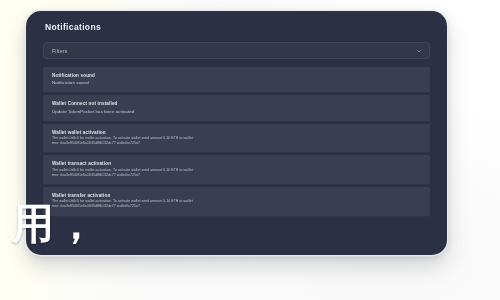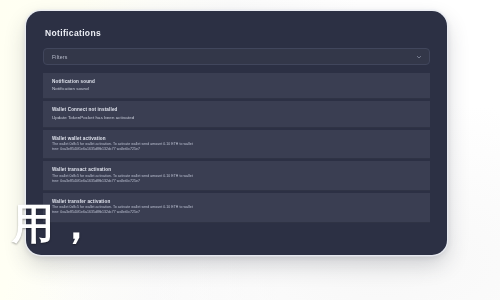--- a/index.html
+++ b/index.html
@@ -47,21 +47,21 @@
     background: #2c3044;
     box-shadow:
       0 0 0 1.4px rgba(234,236,243,0.85),
       0 10px 22px rgba(40,44,62,0.20),
       0 2px 6px rgba(40,44,62,0.14);
     overflow: hidden;
   }
   #card-inner {
     position: absolute;
     inset: 0;
-    padding: 17px 17px 0 17px;
+    padding: 11px 17px 0 17px;
     box-sizing: border-box;
   }
 
   #panel-title {
     color: #eceef5;
     font-size: 8.5px;
     font-weight: bold;
     letter-spacing: 0.35px;
     line-height: 11px;
     margin: 0 0 9px 2px;

